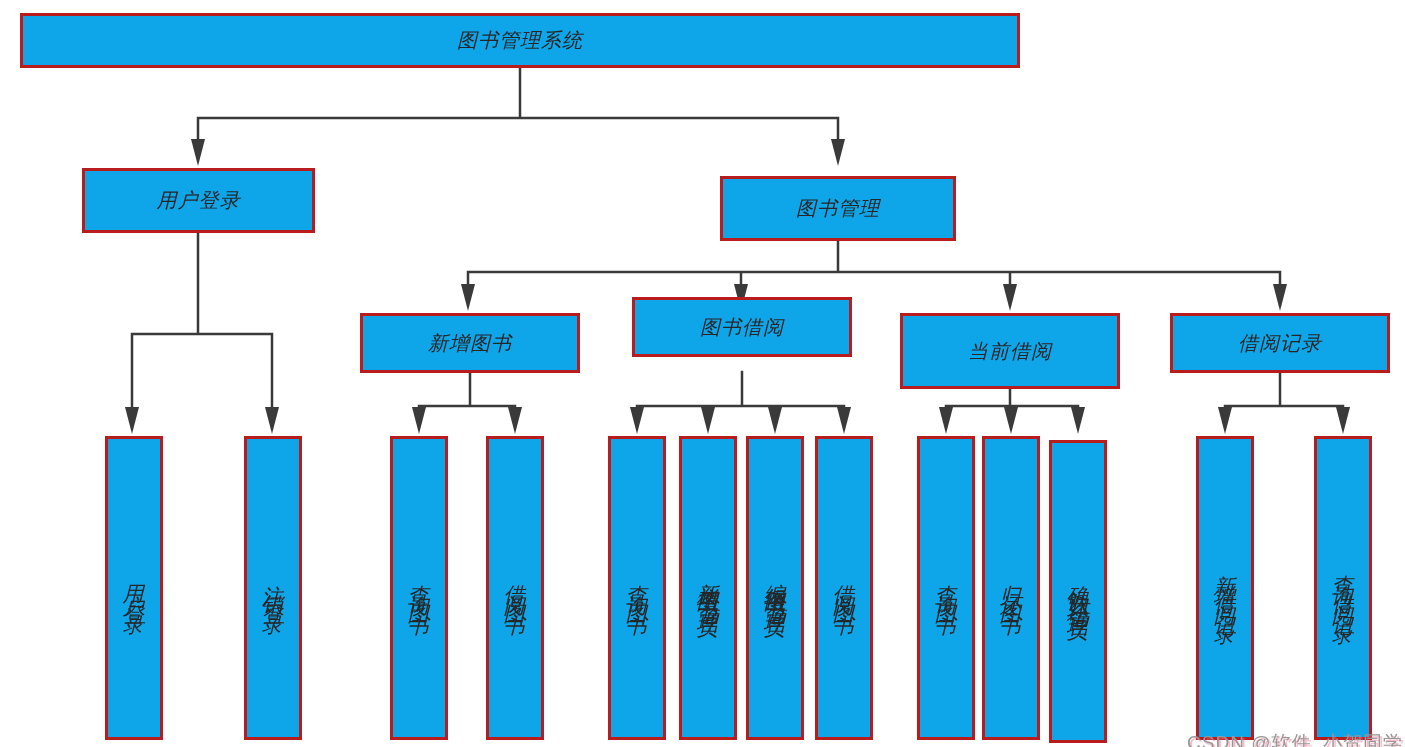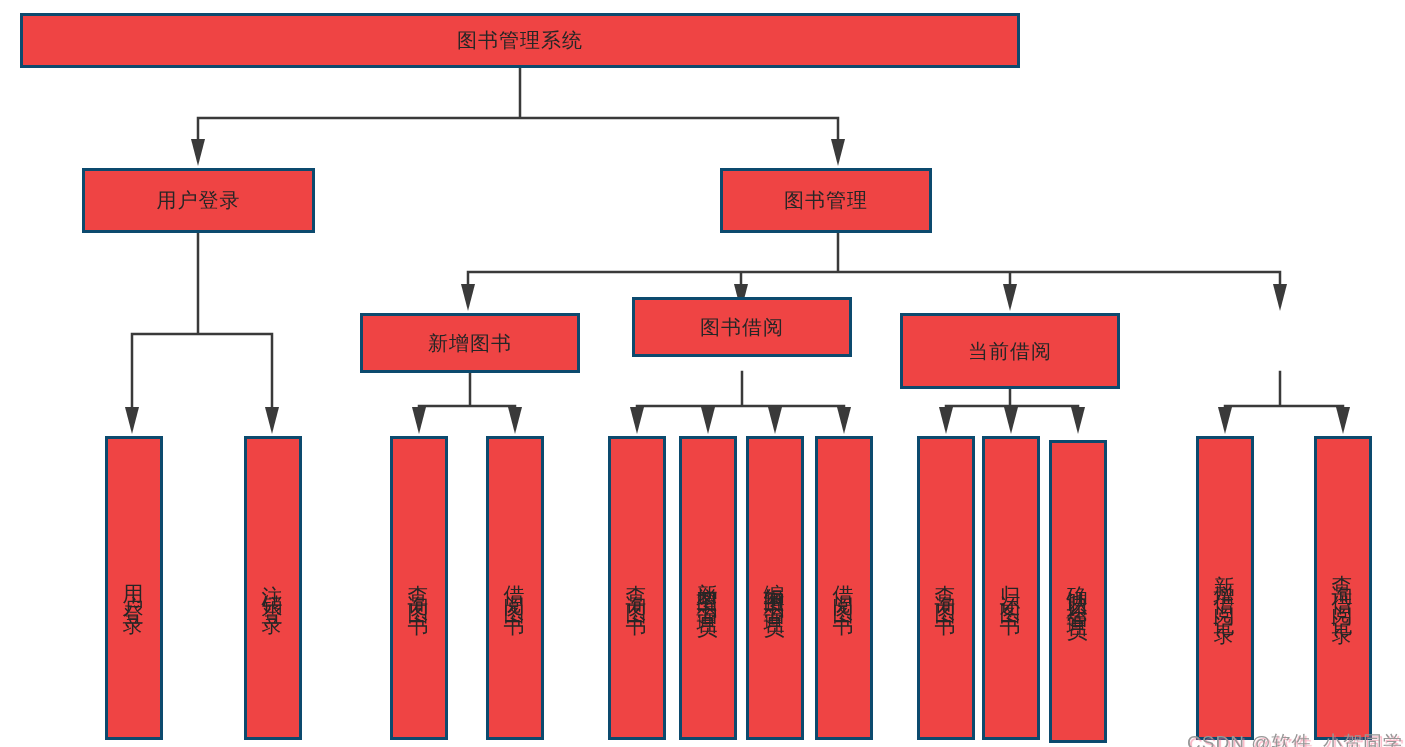--- a/index.html
+++ b/index.html
@@ -7,24 +7,25 @@
   .canvas{
     position:relative;
     width:1405px;height:747px;
     background:#ffffff;
     font-family:"Liberation Sans","DejaVu Sans",sans-serif;
     overflow:hidden;
   }
   svg.connectors{position:absolute;left:0;top:0;z-index:1;}
   .node{
     position:absolute;
-    background:#ef4444;
-    border:3px solid #0c4a6e;
+    background:#0ea5e9;
+    border:3px solid #b91c1c;
     color:#262626;
     z-index:2;
+    font-style:italic;
   }
   .hbox{
     display:flex;align-items:center;justify-content:center;
     font-size:20px;letter-spacing:1px;
     white-space:nowrap;
   }
   .vbox{
     writing-mode:vertical-lr;
     text-orientation:mixed;
     text-align:center;
@@ -88,25 +89,26 @@
         <polygon points="1004,407 1018,407 1011,434" fill="#3a3a3a"></polygon>
         <polygon points="1071,407 1085,407 1078,434" fill="#3a3a3a"></polygon>
         <polygon points="1218,407 1232,407 1225,434" fill="#3a3a3a"></polygon>
         <polygon points="1336,407 1350,407 1343,434" fill="#3a3a3a"></polygon>
       </g>
   </svg>
 
   <div class="node hbox" style="left:20px;top:13px;width:1000px;height:55px">图书管理系统</div>
 
   <div class="node hbox" style="left:82px;top:168px;width:233px;height:65px">用户登录</div>
-  <div class="node hbox" style="left:720px;top:168px;width:212px;height:65px">图书管理</div>
+  <div class="node hbox" style="left:720px;top:176px;width:236px;height:65px">图书管理</div>
 
   <div class="node hbox" style="left:360px;top:313px;width:220px;height:60px">新增图书</div>
   <div class="node hbox" style="left:632px;top:297px;width:220px;height:60px">图书借阅</div>
   <div class="node hbox" style="left:900px;top:313px;width:220px;height:76px">当前借阅</div>
+  <div class="node hbox" style="left:1170px;top:313px;width:220px;height:60px">借阅记录</div>
 
   <div class="node vbox" style="left:105px">用户登录</div>
   <div class="node vbox" style="left:244px">注销登录</div>
 
   <div class="node vbox" style="left:390px">查询图书</div>
   <div class="node vbox" style="left:486px">借阅图书</div>
 
   <div class="node vbox" style="left:608px">查询图书</div>
   <div class="node vbox long" style="left:679px">新增图书（管理员）</div>
   <div class="node vbox long" style="left:746px">编辑图书（管理员）</div>

